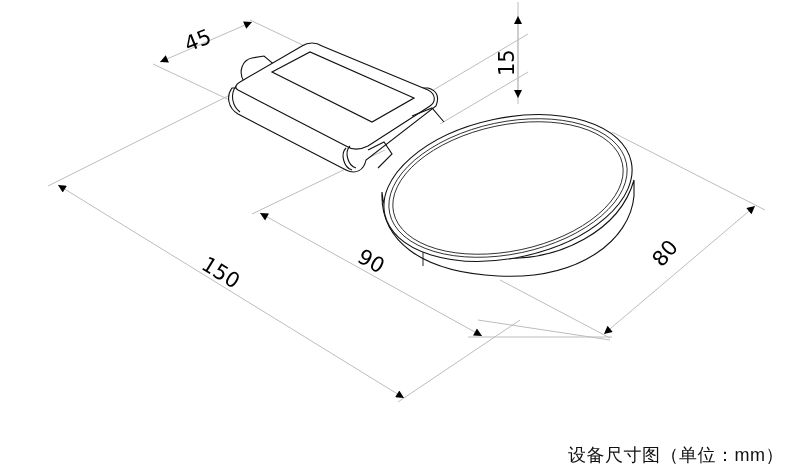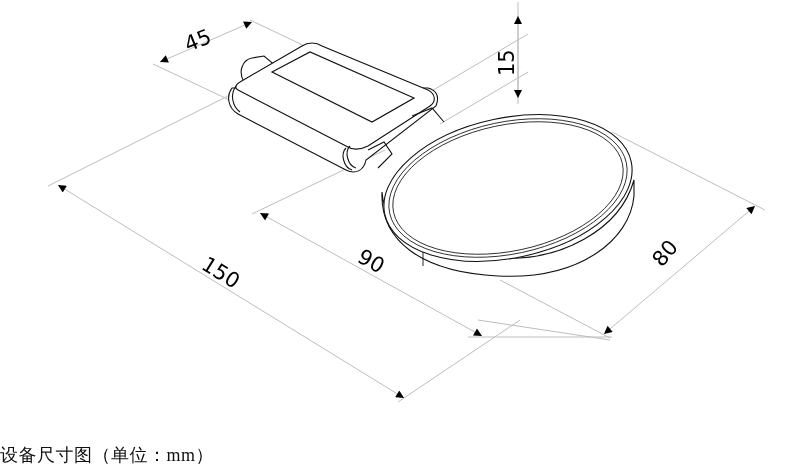--- a/index.html
+++ b/index.html
@@ -1,18 +1,18 @@
 <!DOCTYPE html>
 <html><head>
 <meta charset="utf-8">
 <style>
   html, body { margin: 0; padding: 0; background: #ffffff; }
   body { width: 800px; height: 470px; position: relative; overflow: hidden; font-family: "DejaVu Sans", sans-serif; }
   #drawing { position: absolute; left: 0; top: 0; width: 800px; height: 430px; }
-  .caption { position: absolute; left: 0; width: 784px; top: 443px; text-align: left; font-family: Liberation Serif, serif; font-size: 18px; color: #111; letter-spacing: 0.5px; }
+  .caption { position: absolute; left: 0; width: 784px; top: 443px; text-align: right; font-family: Liberation Sans, sans-serif; font-size: 18px; color: #111; letter-spacing: 0.5px; }
   .dimtext { font-family: "DejaVu Sans", sans-serif; font-size: 21px; fill: #000; }
 </style>
 </head>
 <body>
 
 <svg id="drawing" viewBox="0 0 800 430" xmlns="http://www.w3.org/2000/svg">
   <defs>
     <marker id="arr" viewBox="0 0 10 10" refX="10" refY="5" markerWidth="10" markerHeight="8" orient="auto-start-reverse" markerUnits="userSpaceOnUse">
       <path d="M0,0 L10,5 L0,10 z" fill="#000"></path>
     </marker>

